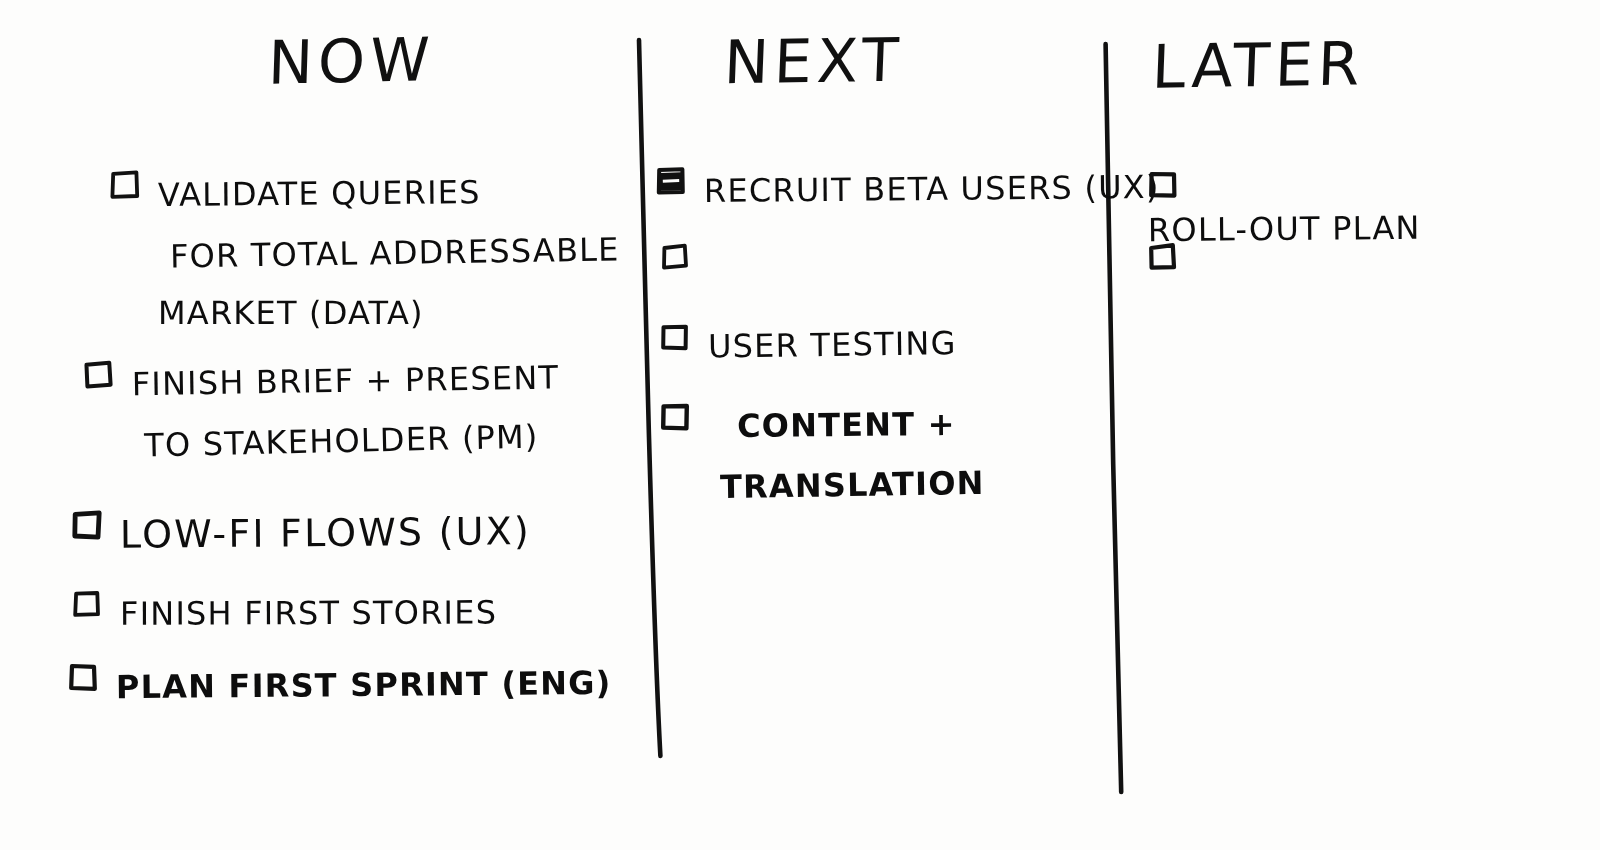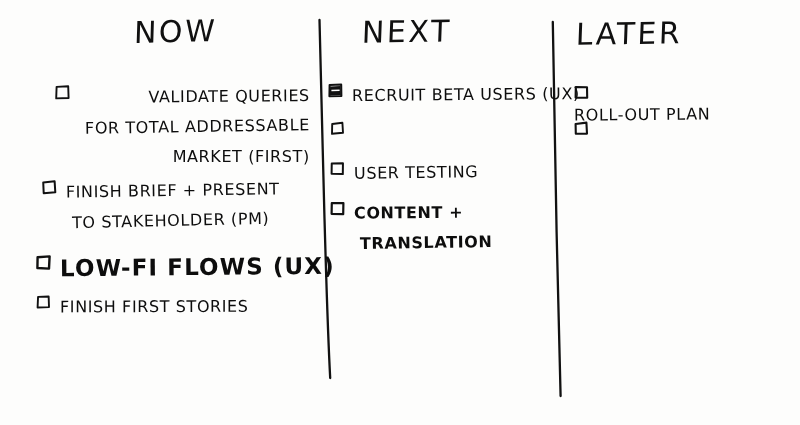--- a/index.html
+++ b/index.html
@@ -74,25 +74,25 @@
     display: block;
   }
   .task-text .ln {
     display: block;
     white-space: nowrap;
   }
   
   .task-text .ln:nth-child(1) { transform: rotate(-0.5deg); }
   .task-text .ln:nth-child(2) { transform: rotate(-0.9deg); margin-left: 6px; }
 
-  .bold .task-text { font-weight: 700; font-size: 23px; letter-spacing: 1.1px; }
-  .strong .task-text { font-weight: 600; }
-
-  
-  #col-now .t0 { left: 55px;  top: 82px; text-align: right;  }
+  .bold .task-text { font-weight: 400; font-size: 19px; letter-spacing: 1.1px; }
+  .strong .task-text { font-weight: 600; text-align: center; }
+
+  
+  #col-now .t0 { left: 55px;  top: 82px;  }
   #col-now .t1 { left: 42px;  top: 176px; }
   #col-now .t2 { left: 36px;  top: 252px; }
   #col-now .t3 { left: 36px;  top: 292px; }
   #col-now .t4 { left: 34px;  top: 328px; }
 
   
   #col-next .t0 { left: 2px;  top: 80px;  }
   #col-next .t1 { left: 4px;  top: 118px; }
   #col-next .t2 { left: 4px;  top: 158px; }
   #col-next .t3 { left: 4px;  top: 198px; }
@@ -124,21 +124,21 @@
 
     <div class="task t0">
       <span class="checkbox">
         <svg width="15" height="15" viewBox="0 0 15 15">
           <path d="M1.6 1.9 L13.2 1.2 L13.6 13.0 L1.2 13.4 Z" stroke="#111" stroke-width="1.9" fill="none" stroke-linejoin="round"></path>
         </svg>
       </span>
       <span class="task-text">
         <span class="ln">VALIDATE QUERIES</span>
         <span class="ln">FOR TOTAL ADDRESSABLE</span>
-        <span class="ln">MARKET (FIRST)</span>
+        <span class="ln">MARKET (DATA)</span>
       </span>
     </div>
 
     <div class="task t1">
       <span class="checkbox">
         <svg width="15" height="15" viewBox="0 0 15 15">
           <path d="M1.4 2.6 L12.8 1.6 L13.4 12.6 L1.8 13.4 Z" stroke="#111" stroke-width="2.0" fill="none" stroke-linejoin="round"></path>
         </svg>
       </span>
       <span class="task-text">
@@ -162,20 +162,30 @@
       <span class="checkbox">
         <svg width="15" height="15" viewBox="0 0 15 15">
           <path d="M2.0 2.4 L12.6 2.0 L13.0 12.6 L1.6 13.0 Z" stroke="#111" stroke-width="1.9" fill="none" stroke-linejoin="round"></path>
         </svg>
       </span>
       <span class="task-text">
         <span class="ln">FINISH FIRST STORIES</span>
       </span>
     </div>
 
+    <div class="task t4 strong">
+      <span class="checkbox">
+        <svg width="16" height="16" viewBox="0 0 16 16">
+          <path d="M2.0 2.0 L13.0 2.4 L13.4 13.4 L1.6 13.0 Z" stroke="#111" stroke-width="2.1" fill="none" stroke-linejoin="round"></path>
+        </svg>
+      </span>
+      <span class="task-text">
+        <span class="ln">PLAN FIRST SPRINT (ENG)</span>
+      </span>
+    </div>
   </div>
 
   <div class="column" id="col-next">
     <div class="col-header">NEXT</div>
 
     <div class="task t0">
       <span class="checkbox">
         <svg width="15" height="15" viewBox="0 0 15 15">
           <path d="M1.6 2.0 L13.2 1.6 L13.4 13.0 L1.4 13.2 Z" stroke="#111" stroke-width="2.0" fill="none" stroke-linejoin="round"></path>
           <path d="M2.8 4.2 L12.0 3.8 L12.2 11.4 L2.6 11.6 Z" fill="#111" stroke="#111" stroke-width="1.4"></path>

